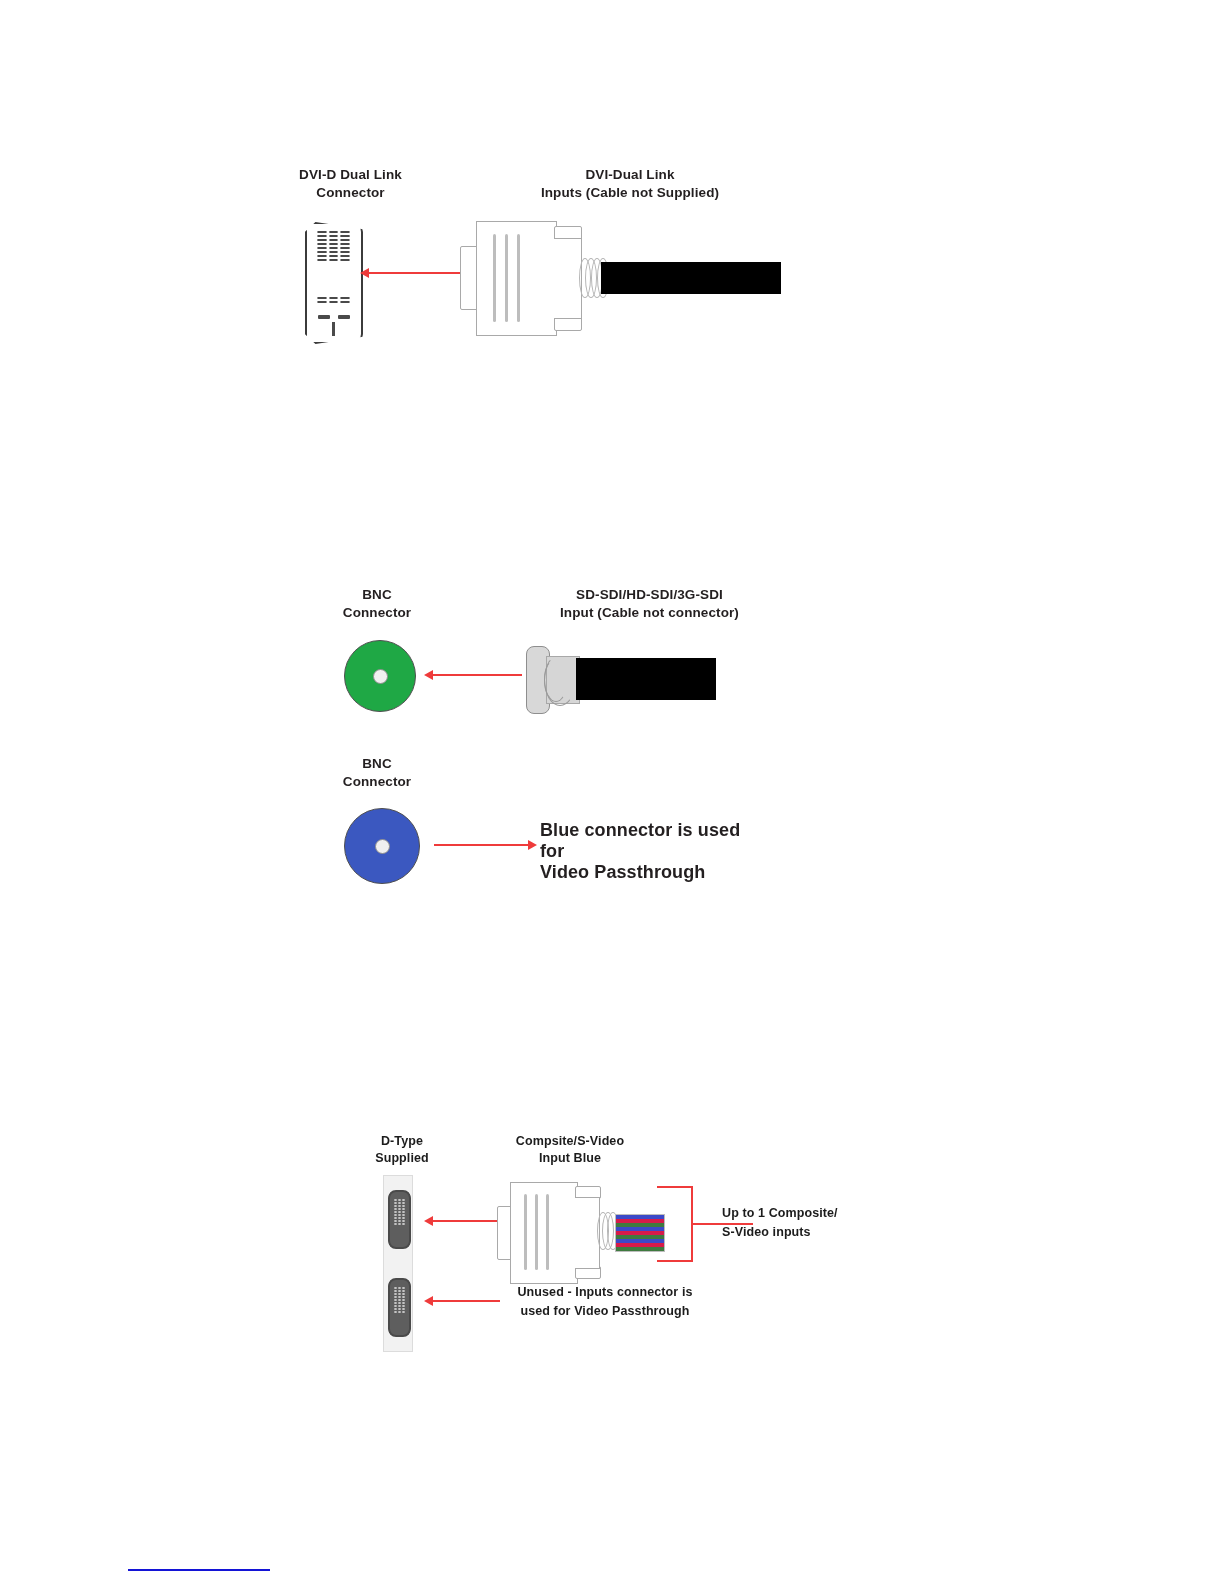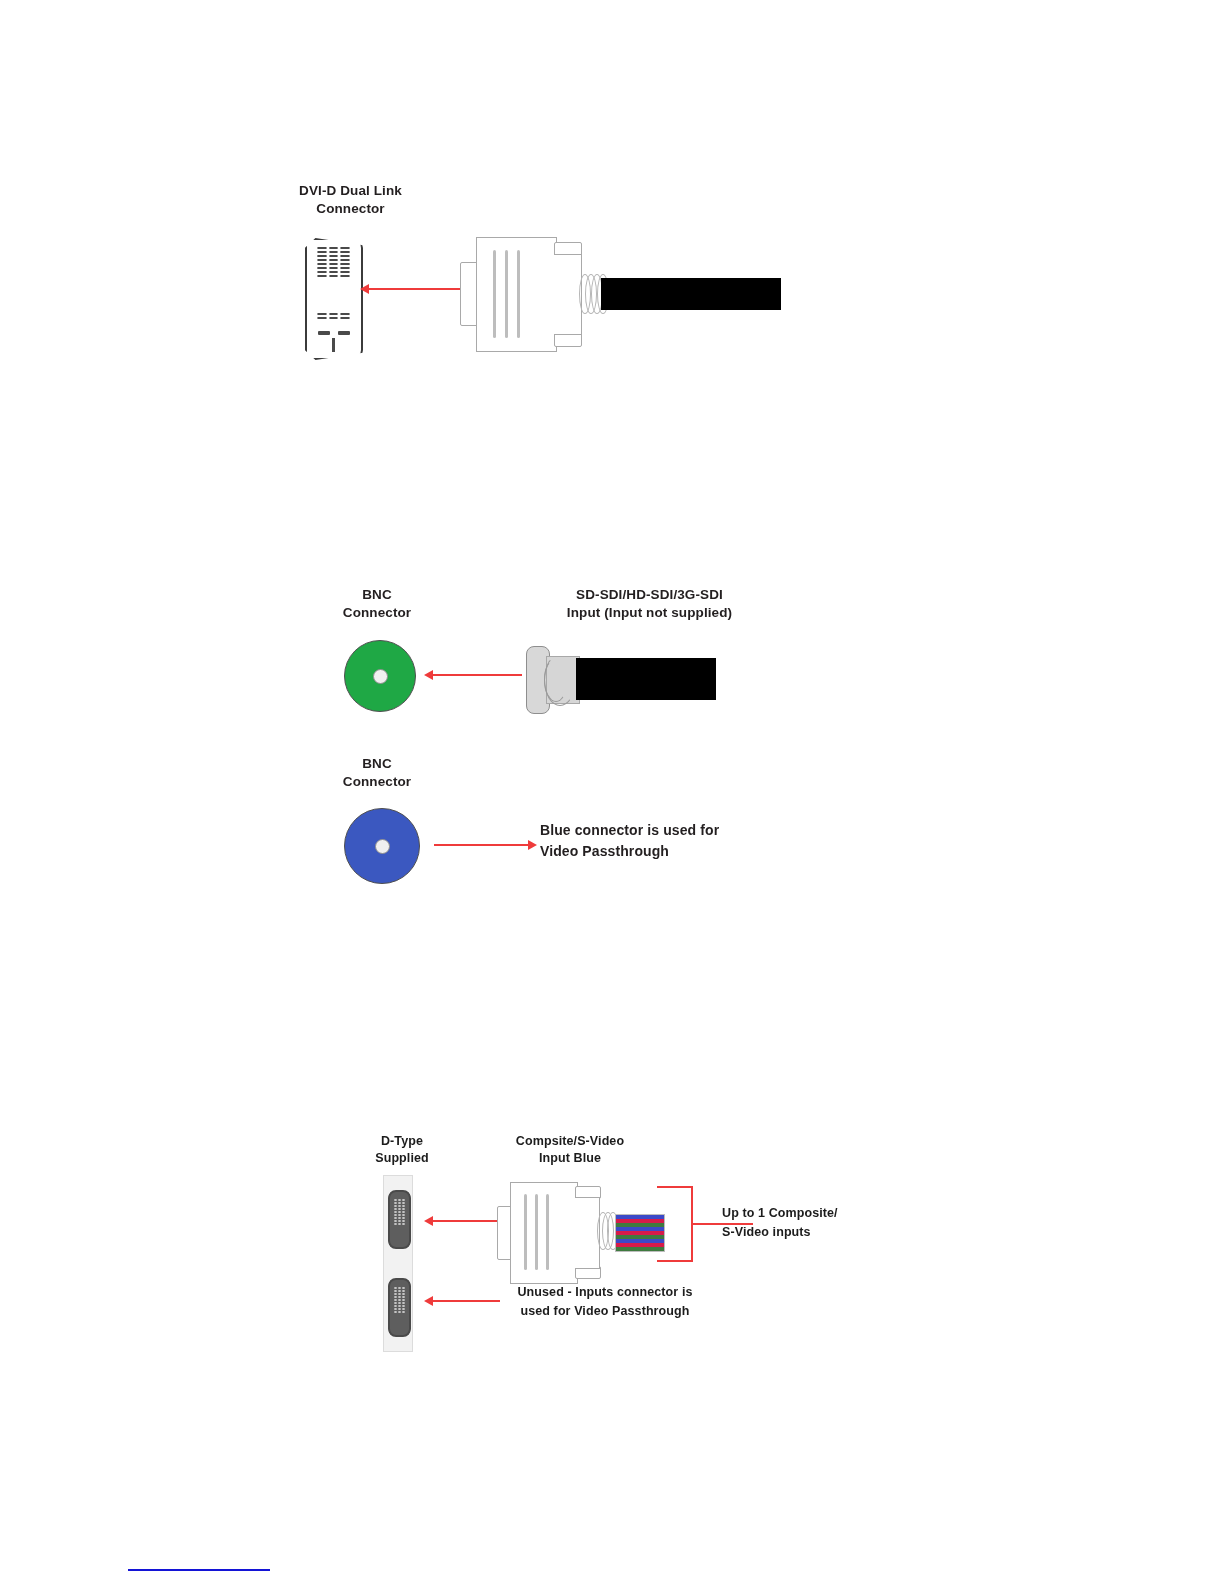--- a/index.html
+++ b/index.html
@@ -101,25 +101,27 @@
   .footer-link{
     position:absolute;border-bottom:2px solid #1414d6;
     height:1px;color:#1414d6;font-size:12px;
   }
 </style>
 </head>
 <body>
 
 <div class="page">
 
-  <div class="abs" style="left:0;top:16px;width:985px;height:380px;">
+  <div class="abs" style="left:0;top:0;width:985px;height:380px;">
 
     <div class="caption" style="left:268px;top:166px;width:165px;">DVI-D Dual Link
 Connector</div>
 
+    <div class="caption" style="left:490px;top:166px;width:280px;">DVI-Dual Link
+Inputs (Cable not Supplied)</div>
 
     <div class="dvi-recept" style="left:305px;top:222px;width:58px;height:122px;">
       <div class="dvi-shell"></div>
 
       <div class="pin-grid" style="left:12px;top:9px;width:33px;grid-template-columns:repeat(3,1fr);">
         <div class="pin"></div>
           <div class="pin filled"></div>
           <div class="pin"></div>
         <div class="pin"></div>
           <div class="pin"></div>
@@ -179,21 +181,21 @@
       <div class="cable-black" style="left:146px;top:44px;width:180px;height:32px;"></div>
     </div>
   </div>
 
   <div class="abs" style="left:0;top:0;width:1225px;height:740px;">
 
     <div class="caption" style="left:318px;top:586px;width:118px;">BNC
 Connector</div>
 
     <div class="caption" style="left:512px;top:586px;width:275px;">SD-SDI/HD-SDI/3G-SDI
-Input (Input not supplied)</div>
+Input (Cable not connector)</div>
 
     <div class="bnc" style="left:344px;top:640px;width:70px;height:70px;background:#1fa845;">
       <div class="bnc-center"></div>
     </div>
 
     <div class="arrow-line" style="left:432px;top:674px;width:90px;"></div>
     <div class="arrow-head-left" style="left:424px;top:670px;"></div>
 
     <div class="plug" style="left:526px;top:644px;width:200px;height:70px;">
       <div class="bnc-cap" style="left:0px;top:2px;width:22px;height:66px;"></div>
@@ -209,21 +211,21 @@
     <div class="caption" style="left:318px;top:755px;width:118px;">BNC
 Connector</div>
 
     <div class="bnc" style="left:344px;top:808px;width:74px;height:74px;background:#3b58c0;">
       <div class="bnc-center"></div>
     </div>
 
     <div class="arrow-line" style="left:434px;top:844px;width:96px;"></div>
     <div class="arrow-head-right" style="left:528px;top:840px;"></div>
 
-    <div class="caption" style="left:540px;top:820px;width:210px;text-align:left;font-size:14px;line-height:21px;">Blue connector is used for
+    <div class="caption" style="left:540px;top:820px;width:210px;text-align:left;font-size:18px;line-height:21px;">Blue connector is used for
 Video Passthrough</div>
   </div>
 
   <div class="abs" style="left:0;top:0;width:1225px;height:1400px;">
 
     <div class="caption arial" style="left:352px;top:1133px;width:100px;">D-Type
 Supplied</div>
 
     <div class="caption arial" style="left:490px;top:1133px;width:160px;">Compsite/S-Video
 Input Blue</div>

